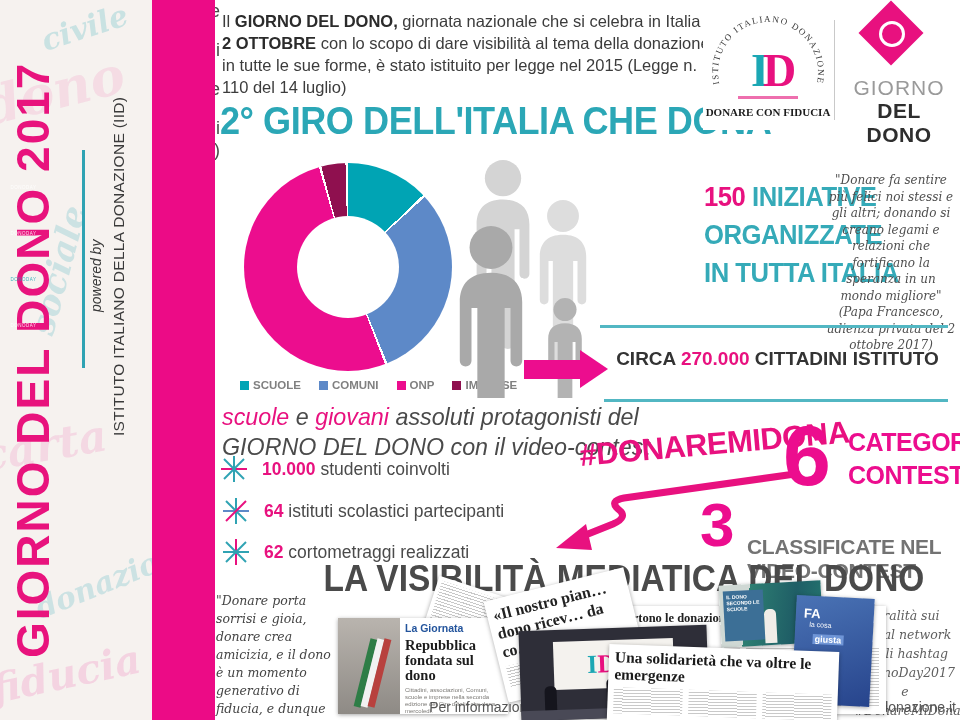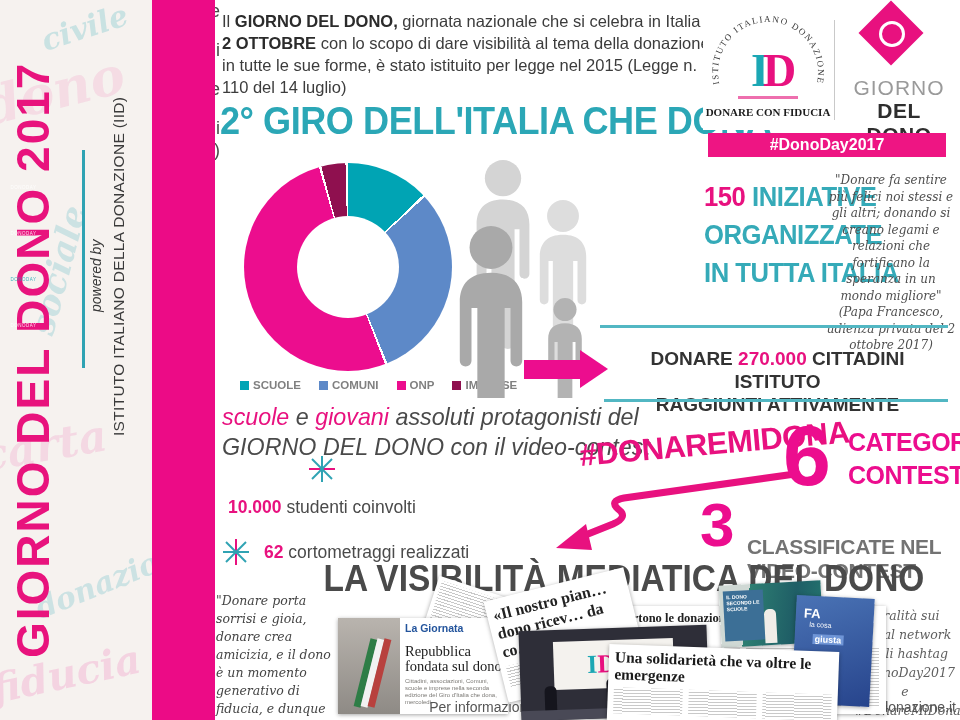--- a/index.html
+++ b/index.html
@@ -83,21 +83,21 @@
   #quote-matt{left:216px;top:592px;width:122px;font-family:"DejaVu Serif",serif;font-style:italic;
               font-size:12.5px;line-height:18px;color:#444;}
   .clip{position:absolute;background:#fff;box-shadow:0 1px 4px rgba(0,0,0,.35);overflow:hidden;}
   .stripes{background:repeating-linear-gradient(#fff 0 2px,#c9c9c9 2px 3px);}
   #clip-strip1{left:424px;top:586px;width:72px;height:80px;transform:rotate(18deg);padding:4px;}
   #clip-giornata{left:338px;top:618px;width:170px;height:96px;display:flex;}
   #cg-photo{width:62px;height:96px;background:linear-gradient(#b9b4ae,#8e8a85);position:relative;flex:none;}
   .sash{position:absolute;width:7px;height:70px;top:20px;transform:rotate(14deg);}
   #cg-text{padding:4px 5px;}
   #cg-label{font-size:10.5px;font-weight:700;color:#23549c;}
-  #cg-head{font-family:"Liberation Serif",serif;font-size:14.5px;font-weight:400;color:#1c1c1c;line-height:15px;margin-top:10px;}
+  #cg-head{font-family:"Liberation Serif",serif;font-size:14.5px;font-weight:700;color:#1c1c1c;line-height:15px;margin-top:4px;}
   #cg-body{font-size:6px;color:#7c7a76;line-height:7px;margin-top:4px;}
   #clip-tilt{left:494px;top:583px;width:132px;height:92px;transform:rotate(-14deg);padding:6px;z-index:3;}
   #clip-tilt .head{font-family:"Liberation Serif",serif;font-size:16px;font-weight:700;color:#222;line-height:19px;}
   #clip-studio{left:520px;top:628px;width:188px;height:90px;transform:rotate(-2deg);background:#2e2e38;z-index:4;}
   #studio-panel{position:absolute;left:34px;top:12px;width:120px;height:48px;background:#f4f2ee;display:flex;align-items:center;justify-content:center;gap:8px;}
   #studio-id{font-family:"Liberation Serif",serif;font-size:26px;font-weight:700;}
   #studio-id .i{color:#1ba7b4;} #studio-id .d{color:#e8117f;}
   #studio-diamond{width:16px;height:16px;background:#e8117f;transform:rotate(45deg);}
   .sil{position:absolute;bottom:4px;width:12px;height:30px;background:#15151d;border-radius:5px 5px 0 0;}
   #clip-donazioni{left:600px;top:606px;width:272px;height:98px;padding:5px 7px;z-index:2;}
@@ -151,21 +151,20 @@
       <text x="60" y="82" font-family="Liberation Serif,serif" font-size="46" font-weight="bold" fill="#e8117f">D</text>
       <rect x="35" y="92" width="60" height="3" fill="#ee6fae"></rect>
       <text x="65" y="112" text-anchor="middle" font-family="Liberation Serif,serif" font-size="11" font-weight="bold" fill="#1c1c1c">DONARE CON FIDUCIA</text>
     </svg>
     <div id="logo-divider" class="abs" style="left:131px;"></div>
   </div>
   <div id="gdd-diamond" class="abs"></div>
   <div id="gdd-ring" class="abs"></div>
   <div id="gdd-l1" class="abs">GIORNO</div>
   <div id="gdd-l2" class="abs">DEL DONO</div>
-  <div id="ribbon" class="abs">#DonoDay2017</div>
 
   <div id="donut" class="abs" style="background: conic-gradient(rgb(0, 164, 180) 0deg, rgb(0, 164, 180) 46.2033deg, rgb(255, 255, 255) 46.2033deg, rgb(255, 255, 255) 47.6033deg, rgb(93, 137, 200) 47.6033deg, rgb(93, 137, 200) 157.774deg, rgb(255, 255, 255) 157.774deg, rgb(255, 255, 255) 159.174deg, rgb(236, 13, 142) 159.174deg, rgb(236, 13, 142) 343.724deg, rgb(255, 255, 255) 343.724deg, rgb(255, 255, 255) 345.124deg, rgb(143, 16, 79) 345.124deg, rgb(143, 16, 79) 358.6deg, rgb(255, 255, 255) 358.6deg, rgb(255, 255, 255) 360deg);"></div>
   <div id="legend" class="abs">
     <span class="lg-item">
         <span class="lg-sw" style="background: rgb(0, 164, 180);"></span>
         <span>SCUOLE</span>
       </span>
     <span class="lg-item">
         <span class="lg-sw" style="background: rgb(93, 137, 200);"></span>
         <span>COMUNI</span>
@@ -239,38 +238,49 @@
   </div>
 
   <div id="quote-papa" class="abs">
     <div>"Donare fa sentire più felici noi stessi e gli altri; donando si creano legami e relazioni che fortificano la speranza in un mondo migliore"</div>
     <div>(Papa Francesco, udienza privata del 2 ottobre 2017)</div>
   </div>
 
   <div class="abs teal-line" style="left:600px;top:325px;width:348px;"></div>
   <div id="reach-arrow-body" class="abs"></div>
   <div id="reach-arrow-head" class="abs"></div>
-  <div id="reach" class="abs"><span>DONARE </span><b>270.000</b><span> CITTADINI ISTITUTO</span><br><span>RAGGIUNTI ATTIVAMENTE</span></div>
+  <div id="reach" class="abs"><span>CIRCA </span><b>270.000</b><span> CITTADINI ISTITUTO</span><br></div>
   <div class="abs teal-line" style="left:604px;top:399px;width:344px;"></div>
 
   <div id="contest-intro" class="abs">
     <div><span class="mg">scuole</span><span> e </span><span class="mg">giovani</span><span> assoluti protagonisti del</span></div>
     <div>GIORNO DEL DONO con il video-contest</div>
   </div>
 
-  <div class="cstat" style="left:228px;top:455px;flex-direction:column;">
+  <div class="cstat" style="left:220px;top:455px;">
     <svg width="28" height="28" viewBox="0 0 28 28">
         <g stroke-width="2">
           <line x1="14" y1="1" x2="14" y2="27" stroke="#2fa3b3"></line>
           <line x1="1" y1="14" x2="27" y2="14" stroke="#e8117f"></line>
           <line x1="4" y1="4" x2="24" y2="24" stroke="#2fa3b3"></line>
           <line x1="24" y1="4" x2="4" y2="24" stroke="#2fa3b3"></line>
         </g>
       </svg>
     <span><b>10.000</b><span> studenti coinvolti</span></span>
+  </div>
+  <div class="cstat" style="left:222px;top:497px;">
+    <svg width="28" height="28" viewBox="0 0 28 28">
+        <g stroke-width="2">
+          <line x1="14" y1="1" x2="14" y2="27" stroke="#2fa3b3"></line>
+          <line x1="1" y1="14" x2="27" y2="14" stroke="#5d89c8"></line>
+          <line x1="4" y1="4" x2="24" y2="24" stroke="#2fa3b3"></line>
+          <line x1="24" y1="4" x2="4" y2="24" stroke="#e8117f"></line>
+        </g>
+      </svg>
+    <span><b>64</b><span> istituti scolastici partecipanti</span></span>
   </div>
   <div class="cstat" style="left:222px;top:538px;">
     <svg width="28" height="28" viewBox="0 0 28 28">
         <g stroke-width="2">
           <line x1="14" y1="1" x2="14" y2="27" stroke="#e8117f"></line>
           <line x1="1" y1="14" x2="27" y2="14" stroke="#2fa3b3"></line>
           <line x1="4" y1="4" x2="24" y2="24" stroke="#2fa3b3"></line>
           <line x1="24" y1="4" x2="4" y2="24" stroke="#2fa3b3"></line>
         </g>
       </svg>

